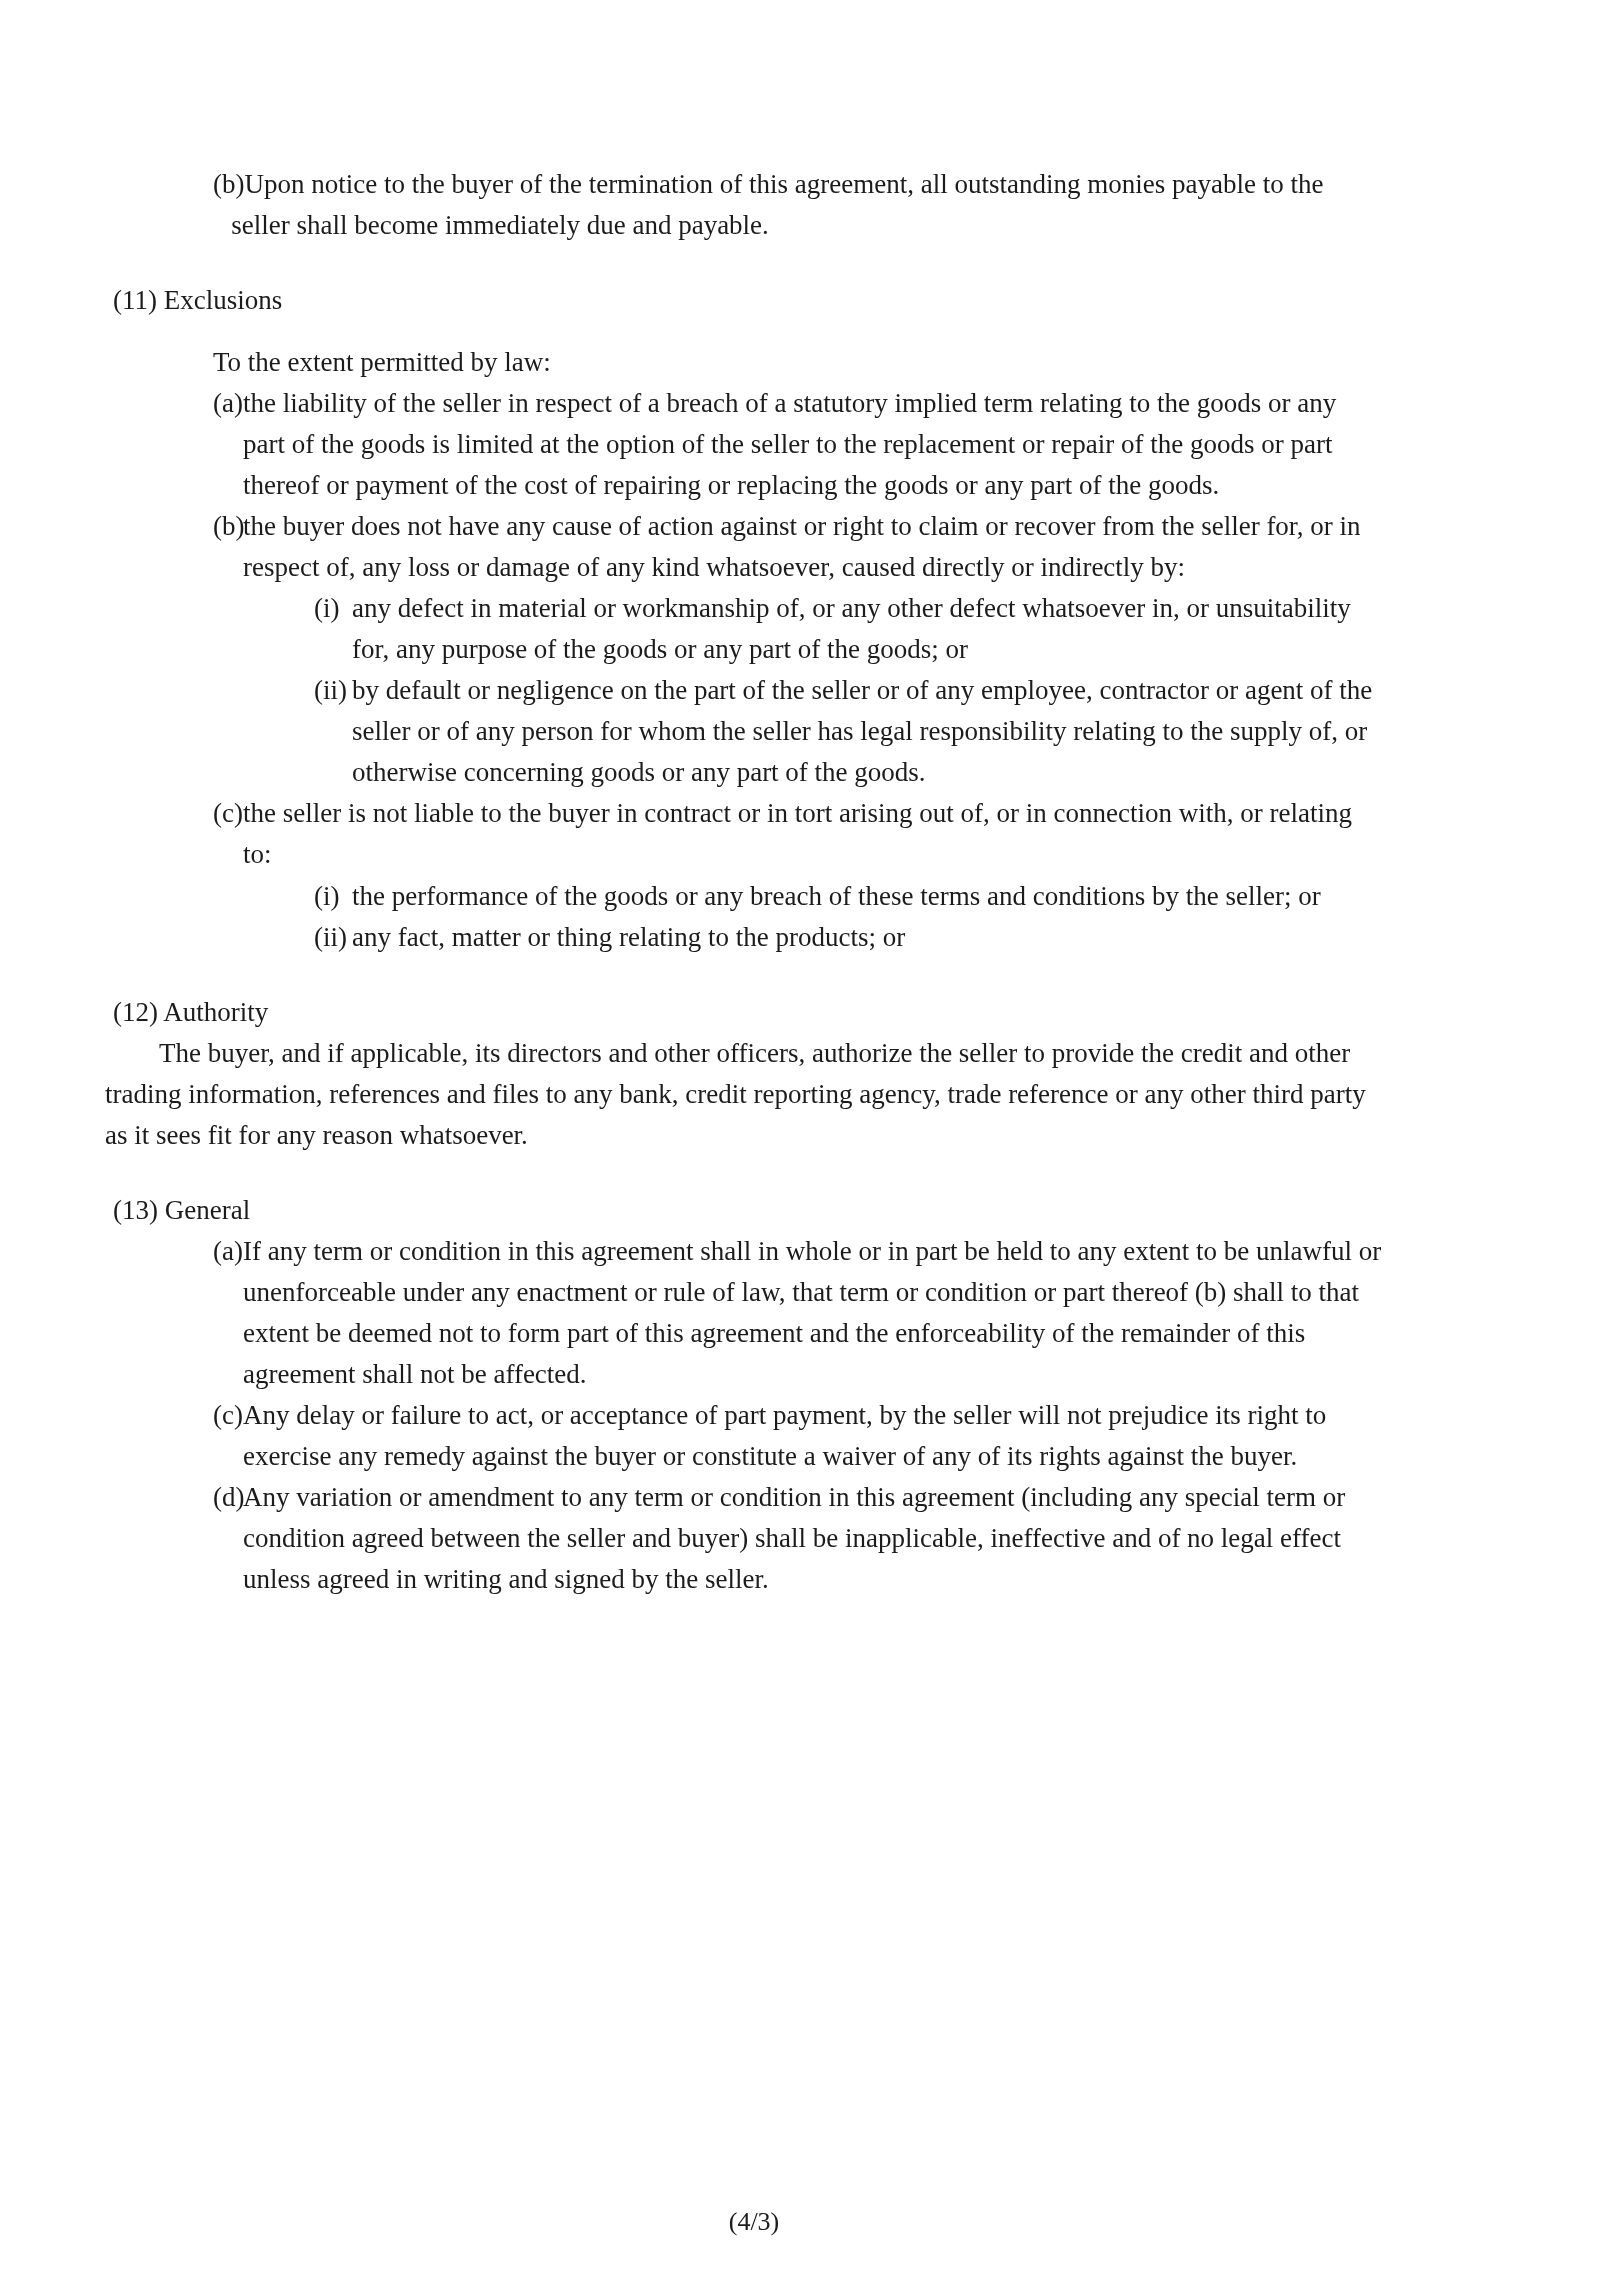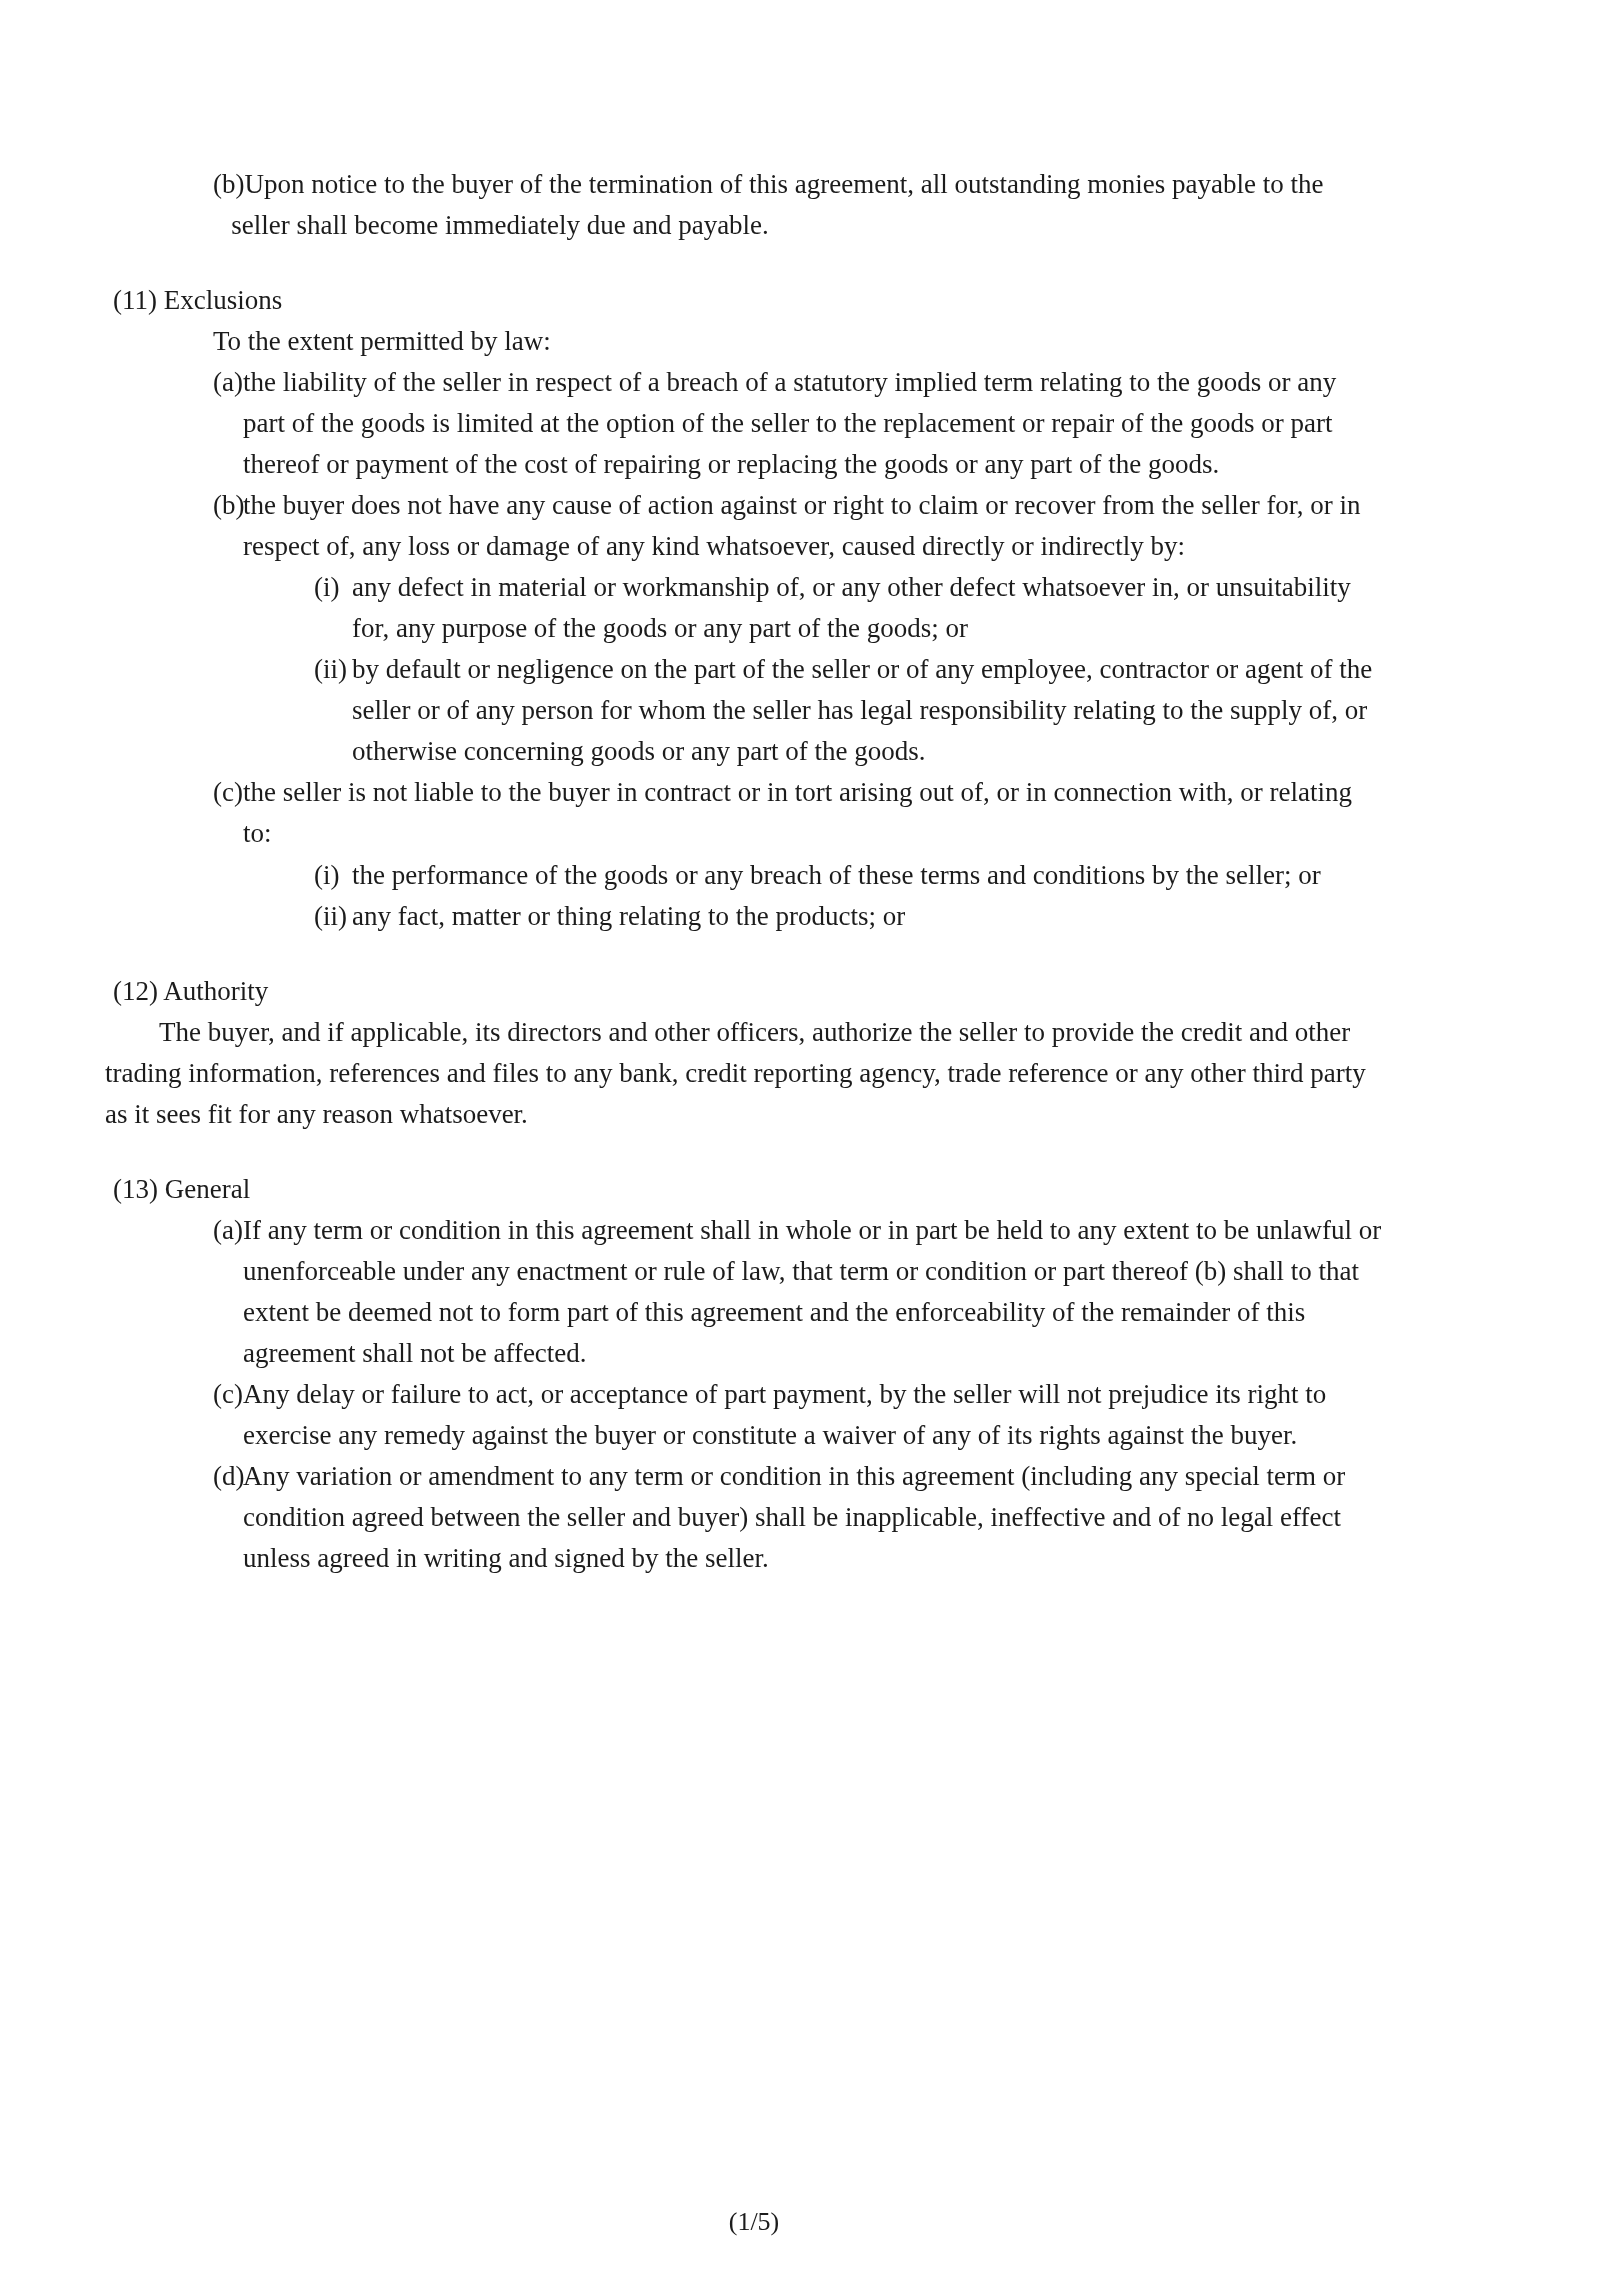--- a/index.html
+++ b/index.html
@@ -35,20 +35,21 @@
     margin-left: 108px;
     text-indent: -18.3px;
     padding-left: 18.3px;
   }
   .heading {
     margin-left: 8px;
     margin-top: 34px;
   }
   .sub-intro {
     margin-left: 108px;
+    margin-top: 21px;
   }
   .item-a {
     margin-left: 108px;
     text-indent: 0px;
     padding-left: 30px;
     font-family: Liberation Serif, serif;
   }
   .item-a .lbl {
     display: inline-block;
     width: 30px;
@@ -133,15 +134,15 @@
     <p class="blk item-a">
       <span class="lbl">(c)</span><span>Any delay or failure to act, or acceptance of part payment, by the seller will not prejudice its right to exercise any remedy against the buyer or constitute a waiver of any of its rights against the buyer.</span>
     </p>
 
     <p class="blk item-a">
       <span class="lbl">(d)</span><span>Any variation or amendment to any term or condition in this agreement (including any special term or condition agreed between the seller and buyer) shall be inapplicable, ineffective and of no legal effect unless agreed in writing and signed by the seller.</span>
     </p>
 
   </div>
 
-  <div class="footer">(1/5)</div>
+  <div class="footer">(4/3)</div>
 </div>
 
 
 </body></html>

